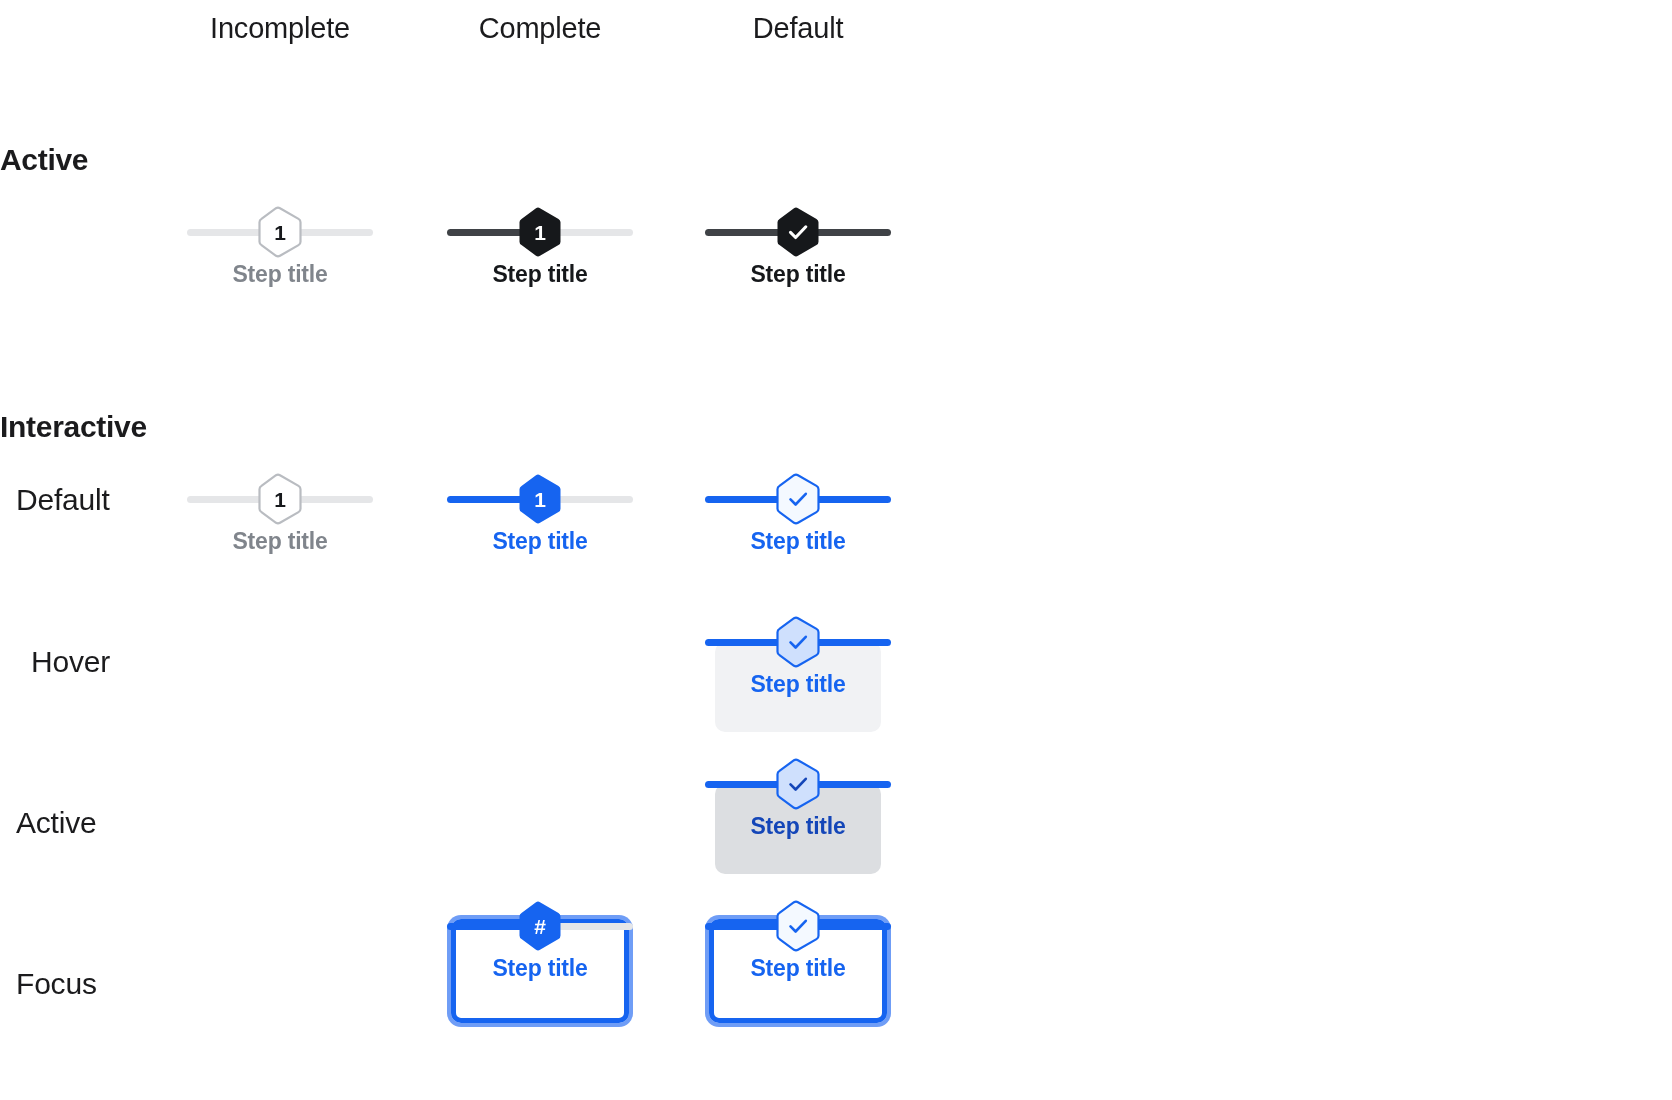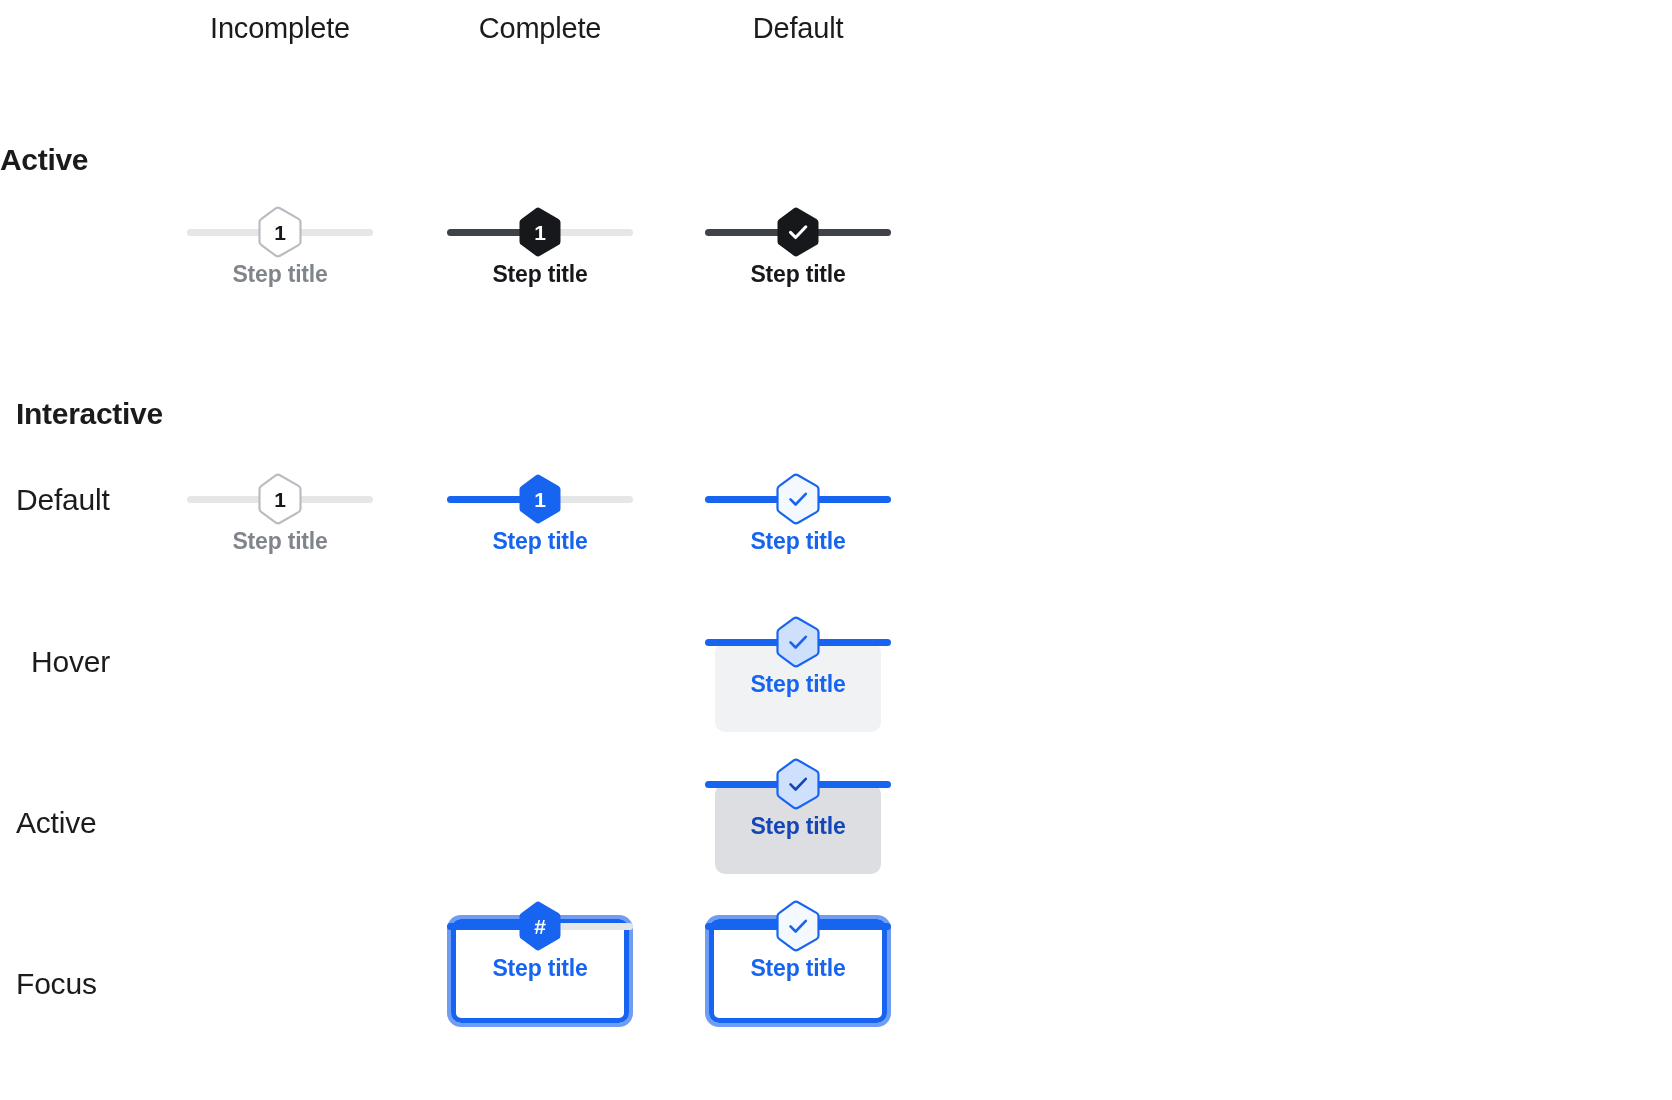--- a/index.html
+++ b/index.html
@@ -43,21 +43,21 @@
   .section-label {
     position: absolute;
     left: 0px;
     font-size: 30px;
     font-weight: 700;
     letter-spacing: -0.3px;
     color: #1b1b1d;
     white-space: nowrap;
   }
   .section-label.static      { top: 143px; }
-  .section-label.interactive { top: 397px; padding-left: 16px; }
+  .section-label.interactive { top: 410px; }
 
   .row-label {
     position: absolute;
     left: 16px;
     font-size: 30px;
     font-weight: 400;
     letter-spacing: -0.2px;
     color: #1b1b1d;
     white-space: nowrap;
   }

